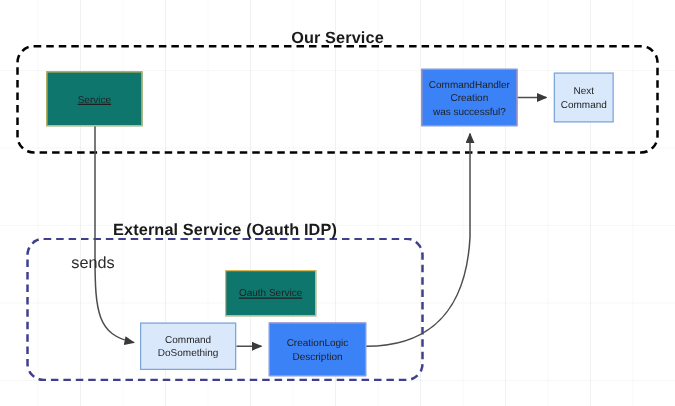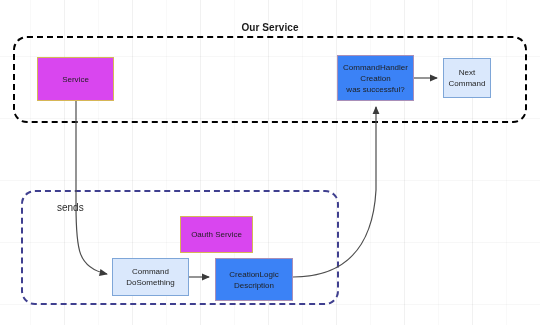--- a/index.html
+++ b/index.html
@@ -44,21 +44,21 @@
   .group.our {
     left: 13px; top: 36px; width: 514px; height: 87px;
     border: 2px dashed #000000;
   }
   .group.ext {
     left: 21px; top: 190px; width: 318px; height: 115px;
     border: 2px dashed #3f3f8f;
   }
   .group-label {
     position: absolute;
-    font-size: 10px;
+    font-size: 13px;
     font-weight: bold;
     color: #1a1a1a;
     white-space: nowrap;
     letter-spacing: 0.1px;
   }
   .group-label.our  { left: 0; right: 0; top: 22px; text-align: center; }
   .group-label.ext  { left: 21px; width: 318px; top: 176px; text-align: center; }
 
   .node {
     position: absolute;
@@ -68,56 +68,57 @@
     justify-content: center;
     text-align: center;
     font-size: 8px;
     line-height: 11px;
     color: #1f1f1f;
     border-width: 1px;
     border-style: solid;
     white-space: pre-line;
     padding: 2px;
   }
-  .n-yellow { background: #d946ef; border-color: #d6b656; }
+  .n-yellow { background: #0f766e; border-color: #d6b656; text-decoration: underline; }
   .n-blue   { background: #dae8fc; border-color: #7ea6d8; }
   .n-purple { background: #3b82f6; border-color: #a98fb8; }
 
   #n-service   { left: 37px;  top: 57px;  width: 77px; height: 44px; }
   #n-handler   { left: 337px; top: 55px;  width: 77px; height: 46px; }
   #n-next      { left: 443px; top: 58px;  width: 48px; height: 40px; }
   #n-oauth     { left: 180px; top: 216px; width: 73px; height: 37px; }
   #n-command   { left: 112px; top: 258px; width: 77px; height: 38px; }
   #n-creation  { left: 215px; top: 258px; width: 78px; height: 43px; }
 
   #edges {
     position: absolute;
     inset: 0;
     pointer-events: none;
   }
   .edge-label {
     position: absolute;
-    font-size: 10px;
+    font-size: 13px;
     color: #2b2b2b;
     white-space: nowrap;
   }
   #lbl-sends { left: 57px; top: 202px; }
 </style>
 </head>
 <body>
 
 <div id="canvas">
 
   <div id="grid"></div>
   <div id="grid2"></div>
 
   <div class="group our"></div>
   <div class="group-label our">Our Service</div>
 
   <div class="group ext"></div>
+  <div class="group-label ext">External Service (Oauth IDP)</div>
 
   <svg id="edges" width="540" height="325" viewBox="0 0 540 325">
     <defs>
       <marker id="arrowhead" markerWidth="7" markerHeight="6" refX="6.2" refY="3" orient="auto" markerUnits="strokeWidth">
         <path d="M0,0 L7,3 L0,6 z" fill="#3a3a3a"></path>
       </marker>
     </defs>
 
     <path d="M 76,101 L 76,205 C 76,250 78,268 107,274" fill="none" stroke="#4d4d4d" stroke-width="1.2" marker-end="url(#arrowhead)"></path>
 

